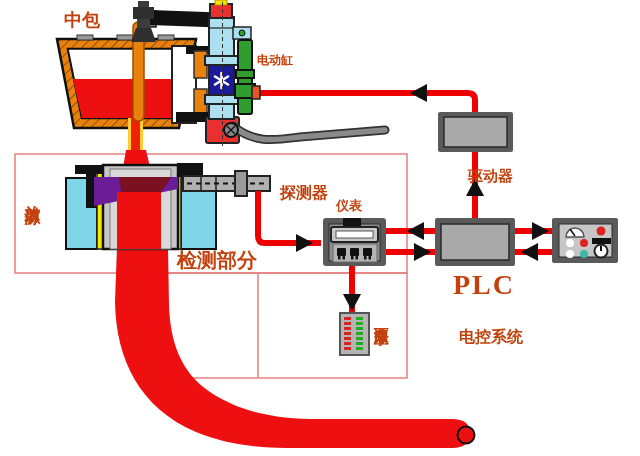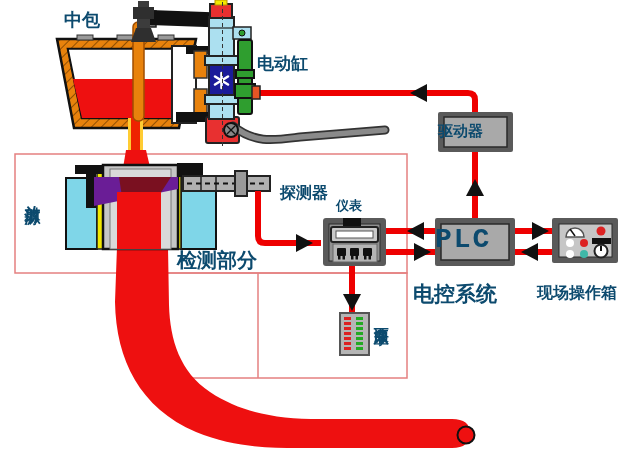--- a/index.html
+++ b/index.html
@@ -1,22 +1,22 @@
 <!DOCTYPE html>
 <html style="--signal-red: #ee0000; --molten-steel-red: #ee1010; --boundary-pink: #e58080; --tundish-orange: #e8820c; --mold-cyan: #7fd6e8; --insulation-yellow: #f2e800; --beam-purple: #6a1d96; --overlap-maroon: #7a1020; --cylinder-light-blue: #ace0f0; --cylinder-navy: #1b1b99; --cylinder-green: #2f9e2f; --actuator-red: #e83030; --box-face-gray: #a9a9a9; --box-border-gray: #5a5a5a; --led-red: #dd2222; --led-green: #22aa22;"><head>
 <meta charset="utf-8">
 <style>
   html,body{margin:0;padding:0;background:#fff;}
   .stage{position:relative;width:640px;height:456px;background:#fff;overflow:hidden;
          font-family:"DejaVu Sans","Liberation Sans",sans-serif;}
   .stage svg{position:absolute;left:0;top:0;}
-  .label{position:absolute;color:#0c4a6e;font-weight:600;white-space:nowrap;line-height:1.08;}
-  .label.center{text-align:left;}
+  .label{position:absolute;color:#c2410c;font-weight:600;white-space:nowrap;line-height:1.08;}
+  .label.center{text-align:right;margin-top:45px;}
   .label.vertical{writing-mode:vertical-rl;text-orientation:upright;letter-spacing:2px;}
-  .plc-text{font-family:Liberation Mono, monospace;font-weight:600;letter-spacing:2px;}
+  .plc-text{font-family:Liberation Serif, serif;font-weight:600;letter-spacing:2px;}
 </style>
 </head>
 <body>
 
 <div class="stage">
 
 <svg width="640" height="456" viewBox="0 0 640 456">
 
   <defs>
     <pattern id="hatch" width="7" height="7" patternTransform="rotate(45)" patternUnits="userSpaceOnUse">
@@ -206,24 +206,23 @@
       <rect x="356" y="327" width="7" height="3"></rect>
           <rect x="356" y="332" width="7" height="3"></rect>
       <rect x="356" y="337" width="7" height="3"></rect>
           <rect x="356" y="342" width="7" height="3"></rect>
       <rect x="356" y="347" width="7" height="3"></rect>
     </g>
   </g>
 </svg>
 
   <div class="label" style="left:64px;top:10px;font-size:18px;">中包</div>
-  <div class="label" style="left:257px;top:54px;font-size:17px;text-align:center;">电动缸</div>
+  <div class="label" style="left:257px;top:54px;font-size:12px;text-align:center;">电动缸</div>
   <div class="label center" style="left:438px;top:123px;width:75px;font-size:15px;">驱动器</div>
   <div class="label vertical" style="left:24px;top:192px;font-size:16px;height:64px;">放射源</div>
   <div class="label" style="left:280px;top:184px;font-size:16px;">探测器</div>
   <div class="label" style="left:177px;top:250px;font-size:20px;">检测部分</div>
   <div class="label" style="left:336px;top:199px;font-size:13px;">仪表</div>
   <div class="label vertical" style="left:373px;top:314px;font-size:15px;height:62px;">液面显示</div>
   <div class="label center plc-text" style="left:435px;top:225px;width:80px;font-size:28px;">PLC</div>
-  <div class="label center" style="left:413px;top:283px;width:96px;font-size:21px;">电控系统</div>
-  <div class="label center" style="left:537px;top:284px;width:96px;font-size:16px;">现场操作箱</div>
+  <div class="label center" style="left:427px;top:283px;width:96px;font-size:16px;">电控系统</div>
 
 </div>
 
 </body></html>

